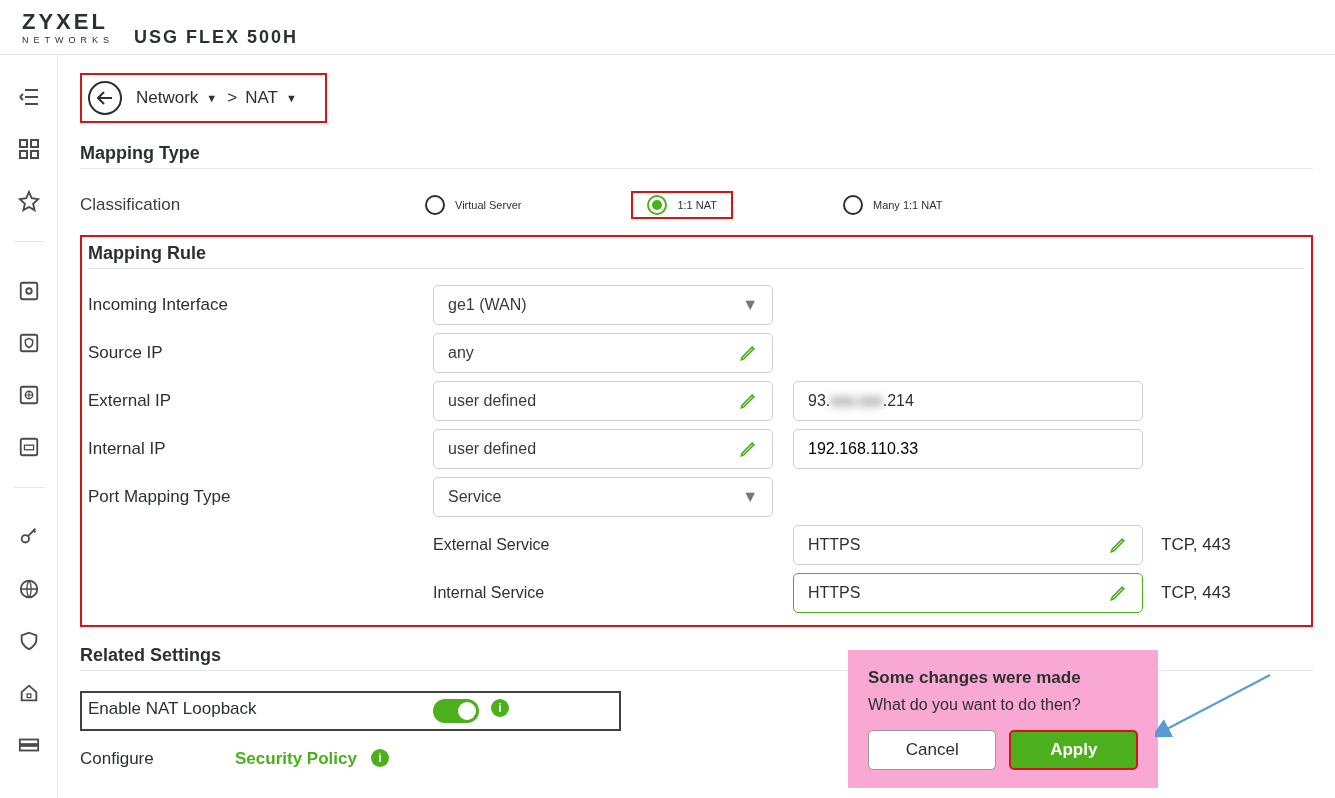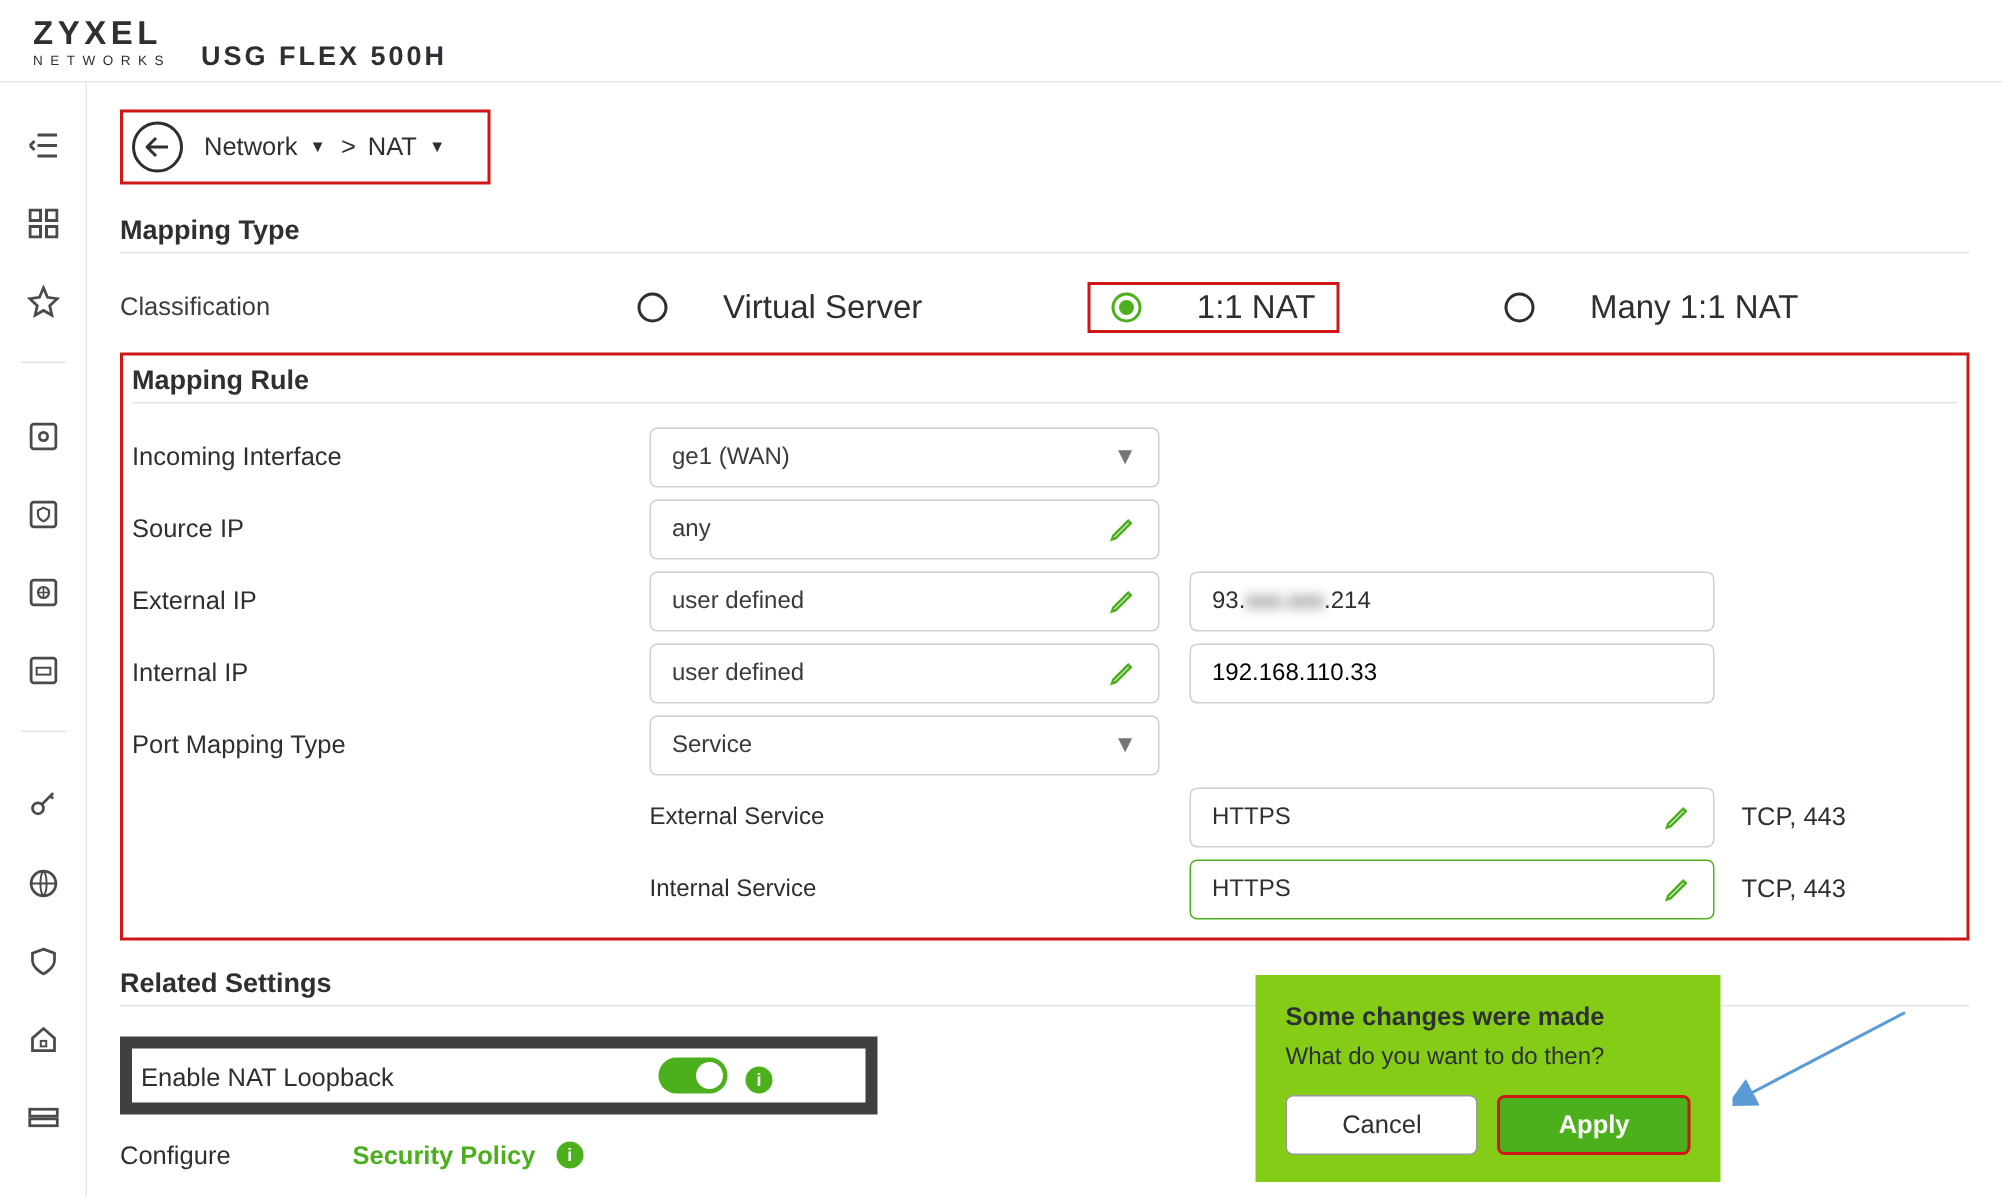--- a/index.html
+++ b/index.html
@@ -61,21 +61,21 @@
   width:34px;height:34px;border:2px solid #2c3033;border-radius:50%;
   display:flex;align-items:center;justify-content:center;margin-right:14px;cursor:pointer;
 }
 .crumb-item { font-size:17px; margin-right:8px; cursor:pointer;}
 .crumb-caret { margin-right:10px;font-size:11px;color:#2c3033;}
 .section-title { font-size:18px; font-weight:700; margin: 6px 0 4px 0;}
 hr.sec { border:none;border-top:1px solid #e5e5e5; margin-bottom:12px;}
 .row { display:flex; align-items:center; min-height:48px;}
 .row .label { width:345px; font-size:17px; color:#3d3d3d;}
 .radio-group { display:flex; gap:0;}
-.radio-opt { display:flex; align-items:center; margin-right:110px; font-size:22px;gap:27px;}
+.radio-opt { display:flex; align-items:center; margin-right:110px; font-size:11px;}
 .radio-ring {
   width:20px;height:20px;border:2px solid #2c3033;border-radius:50%;
   margin-right:10px;display:flex;align-items:center;justify-content:center;
 }
 .radio-ring.sel{ border-color:#4caf1c;}
 .radio-dot{width:10px;height:10px;border-radius:50%;background:#4caf1c;}
 .highlight { border:2px solid #d01717; padding:2px 14px;}
 .mapping-rule-box { border:2px solid #d01717; padding:0 0 8px 0; margin-top:6px;}
 .mapping-rule-box .section-title{ padding-left:6px;}
 .mapping-rule-box hr.sec{ margin-left:6px;margin-right:6px;}
@@ -93,31 +93,31 @@
   display:flex;align-items:center;padding:0 14px;font-size:16px;margin-left:20px;
 }
 .ip-box input{border:none;outline:none;font-size:16px;width:100%;}
 .svc-input{
   width:350px;height:40px;border:1px solid #cfcfcf;border-radius:5px;
   display:flex;align-items:center;padding:0 14px;font-size:16px;margin-left:20px;
 }
 .svc-input.sel{ border-color:#4caf1c;}
 .svc-port{ margin-left:18px;font-size:17px;}
 .related-box{ margin-top:18px;}
-.loop-box{ border:8px solid #404040; display:inline-flex;align-items:flex-end;padding:6px 62px 6px 6px; margin-top:8px;}
+.loop-box{ border:2px solid #404040; display:inline-flex;align-items:flex-start;padding:6px 110px 6px 6px; margin-top:8px;}
 .toggle{
   width:46px;height:24px;background:#4caf1c;border-radius:12px;position:relative;margin-left:100px;margin-right:12px;cursor:pointer;
 }
 .toggle .knob{width:18px;height:18px;background:#fff;border-radius:50%;position:absolute;right:3px;top:3px;}
 .info-dot{width:18px;height:18px;border-radius:50%;background:#4caf1c;color:#fff;display:inline-flex;align-items:center;justify-content:center;font-size:12px;font-weight:700;cursor:pointer;}
 .configure-row{ display:flex;margin-top:18px;}
 .sec-policy{ color:#4caf1c;font-weight:700;font-size:17px;margin-left:60px;margin-right:14px;cursor:pointer;}
 .popup{
-  position:absolute; right:188px; bottom:10px;
-  width:310px; background:#84cc16; padding:18px 20px 18px 20px;
+  position:absolute; right:177px; bottom:10px;
+  width:310px; background:#f9a8d4; padding:18px 20px 18px 20px;
 }
 .popup .ptitle{ font-weight:700;font-size:17px;margin-bottom:8px;}
 .popup .pmsg{ font-size:16px;margin-bottom:16px;}
 .popup .btns{ display:flex; gap:13px;}
 .btn{ height:40px;border-radius:5px;font-size:17px;display:flex;align-items:center;justify-content:center;cursor:pointer;}
 .btn.cancel{ width:130px;background:#fff;border:1px solid #999;}
 .btn.apply{ width:130px;background:#4caf1c;color:#fff;font-weight:700;border:2px solid #d01717;}
 .arrow{
   position:absolute; right:60px; bottom:58px; width:120px;height:70px; pointer-events:none;
 }

